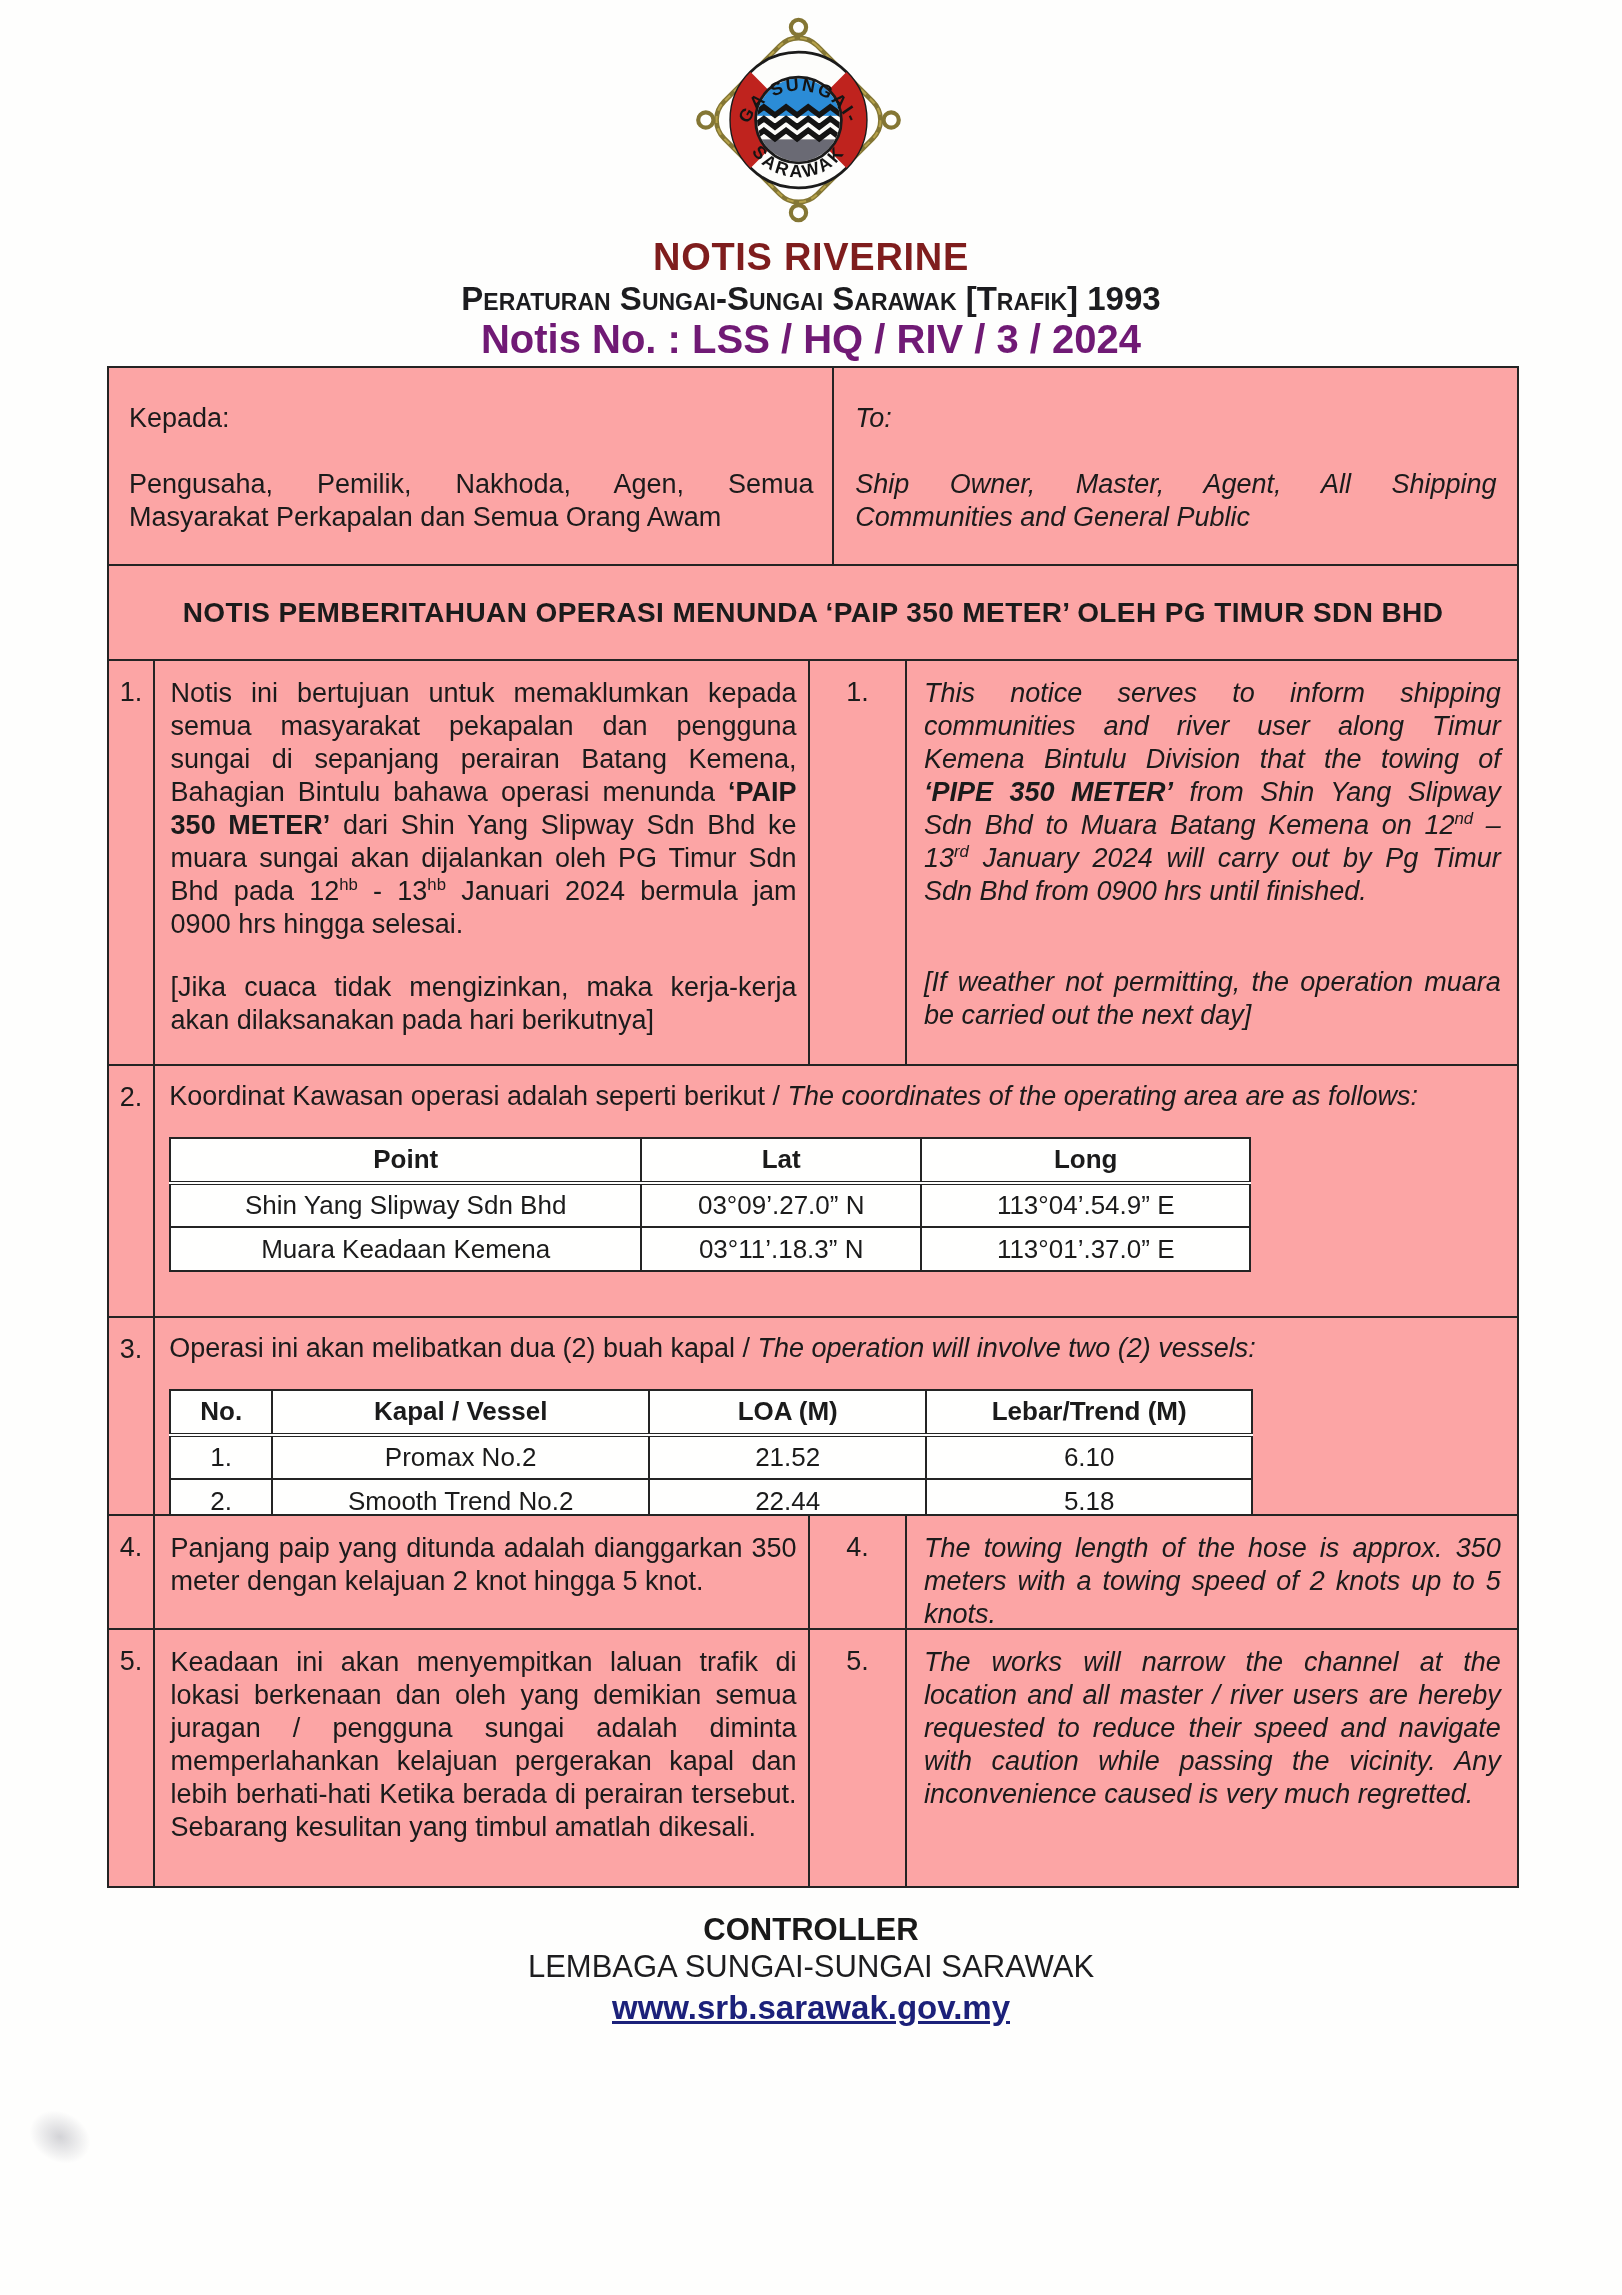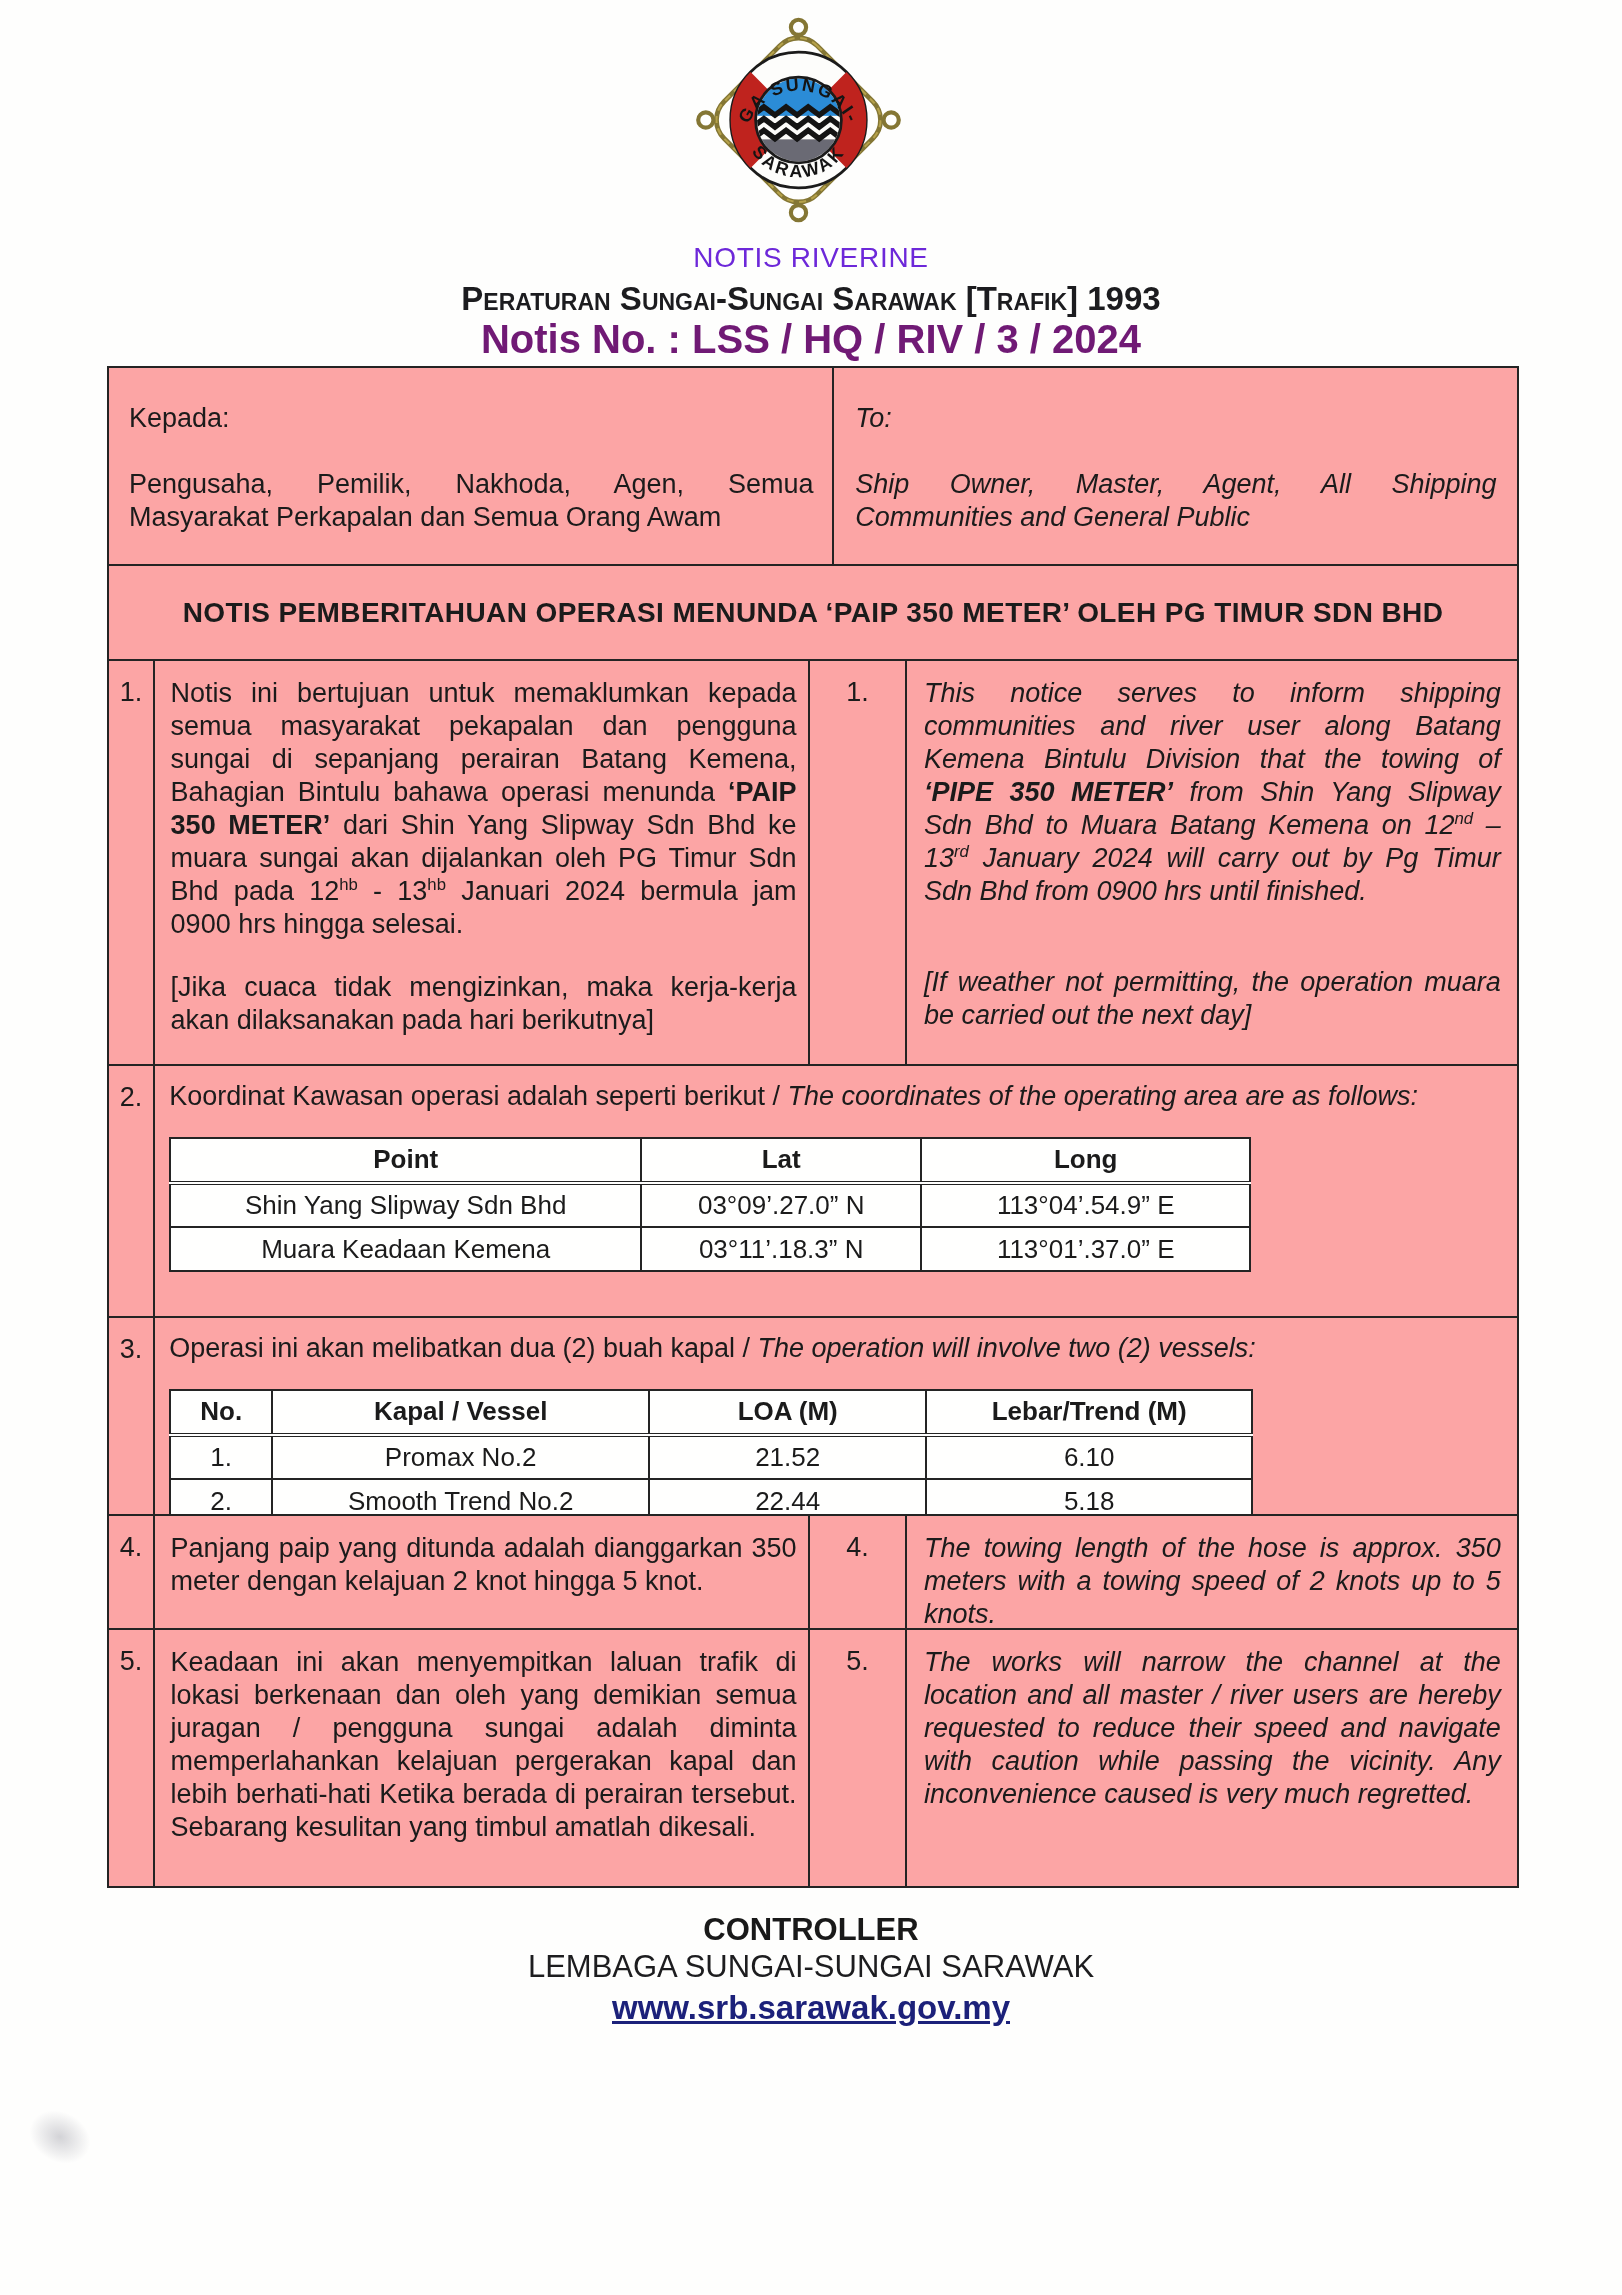--- a/index.html
+++ b/index.html
@@ -7,21 +7,21 @@
     position:relative;
     width:1622px;height:2295px;
     background:#fefefdff;
     font-family:"Liberation Sans","DejaVu Sans",sans-serif;
     color:#1b1b1b;
     overflow:hidden;
   }
   
   .logo-wrap{position:absolute;left:674px;top:10px;width:249px;height:220px;}
   .hdr{position:absolute;left:0;top:236px;width:1622px;text-align:center;}
-  .hdr-title{font-size:28px;font-weight:normal;letter-spacing:0.7px;color:#6d28d9;line-height:43px;}
+  .hdr-title{font-size:38px;font-weight:bold;letter-spacing:0.7px;color:#7f1d1d;line-height:43px;}
   .hdr-sub{font-size:33px;font-weight:bold;font-variant:small-caps;color:#1c1c1f;line-height:40px;}
   .hdr-no{font-size:40px;font-weight:bold;color:#701a75;line-height:41px;}
   
   .doc-table{
     position:absolute;left:107px;top:366px;width:1412px;
     border:2.8px solid #242424;box-sizing:border-box;background:#fca5a5;
   }
   .row{display:flex;border-bottom:2.1px solid #242424;box-sizing:border-box;align-items:stretch;}
   .row:last-child{border-bottom:none;}
   .cell{box-sizing:border-box;overflow:hidden;}
@@ -143,21 +143,21 @@
     </div>
 
     <div class="row r-s1">
       <div class="cell bordR num">1.</div>
       <div class="cell bordR s-my txt">
         <p class="just"><span>Notis ini bertujuan untuk memaklumkan kepada semua masyarakat pekapalan dan pengguna sungai di sepanjang perairan Batang Kemena, Bahagian Bintulu bahawa operasi menunda </span><b>‘PAIP 350 METER’</b><span> dari Shin Yang Slipway Sdn Bhd ke muara sungai akan dijalankan oleh PG Timur Sdn Bhd pada 12</span><sup>hb</sup><span> - 13</span><sup>hb</sup><span> Januari 2024 bermula jam 0900 hrs hingga selesai.</span></p>
         <p class="just gap-my">[Jika cuaca tidak mengizinkan, maka kerja-kerja akan dilaksanakan pada hari berikutnya]</p>
       </div>
       <div class="cell bordR num-wide">1.</div>
       <div class="cell s-en txt">
-        <p class="just"><span>This notice serves to inform shipping communities and river user along Batang Kemena Bintulu Division that the towing of </span><b>‘PIPE 350 METER’</b><span> from Shin Yang Slipway Sdn Bhd to Muara Batang Kemena on 12</span><sup>nd</sup><span> – 13</span><sup>rd</sup><span> January 2024 will carry out by Pg Timur Sdn Bhd from 0900 hrs until finished.</span></p>
+        <p class="just"><span>This notice serves to inform shipping communities and river user along Timur Kemena Bintulu Division that the towing of </span><b>‘PIPE 350 METER’</b><span> from Shin Yang Slipway Sdn Bhd to Muara Batang Kemena on 12</span><sup>nd</sup><span> – 13</span><sup>rd</sup><span> January 2024 will carry out by Pg Timur Sdn Bhd from 0900 hrs until finished.</span></p>
         <p class="just gap-en">[If weather not permitting, the operation muara be carried out the next day]</p>
       </div>
     </div>
 
     <div class="row r-s2">
       <div class="cell bordR num">2.</div>
       <div class="cell full txt">
         <p class="just"><span>Koordinat Kawasan operasi adalah seperti berikut / </span><span class="ital">The coordinates of the operating area are as follows:</span></p>
         <table class="inner">
           <colgroup>

